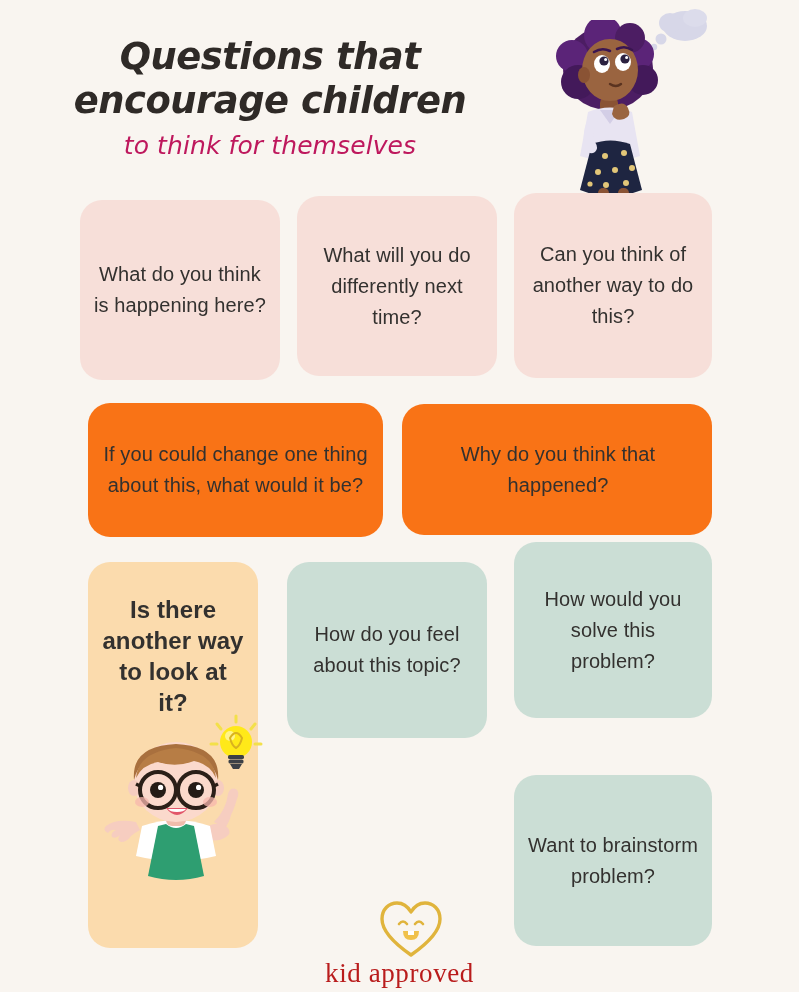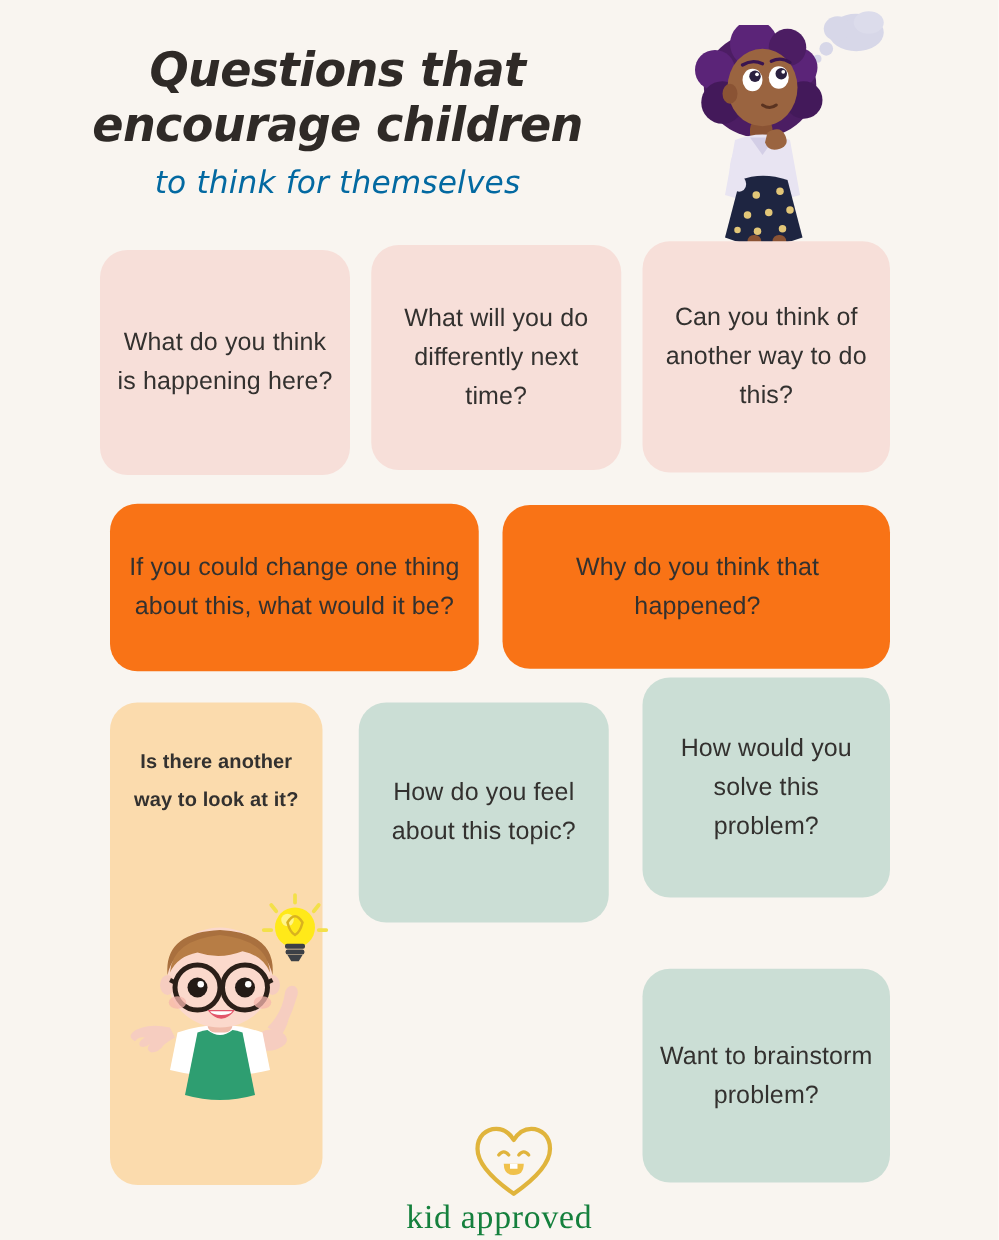--- a/index.html
+++ b/index.html
@@ -36,21 +36,21 @@
     letter-spacing: -0.5px;
     color: #2F2A27;
     transform: scaleX(0.97);
   }
   .subtitle-line {
     margin-top: 9px;
     font-family: "DejaVu Sans", sans-serif;
     font-weight: 400;
     font-size: 25px;
     line-height: 30px;
-    color: #0369a1;
+    color: #be185d;
     letter-spacing: 0.1px;
   }
 
   
   .card {
     position: absolute;
     display: flex;
     align-items: center;
     justify-content: center;
     box-sizing: border-box;
@@ -65,21 +65,21 @@
     text-align: center;
     letter-spacing: 0.1px;
   }
   .card.pink-light { background: #F7DFD9; }
   .card.pink-deep  { background: #f97316; }
   .card.green      { background: #CBDED5; }
   .card.orange     { background: #FBDBAD; }
 
   .card.orange .card-text {
     font-weight: 700;
-    font-size: 16px;
+    font-size: 24px;
     line-height: 31px;
   }
 
   
   #c-r1-1 { left: 80px;  top: 200px; width: 200px; height: 180px; }
   #c-r1-2 { left: 297px; top: 196px; width: 200px; height: 180px; }
   #c-r1-3 { left: 514px; top: 193px; width: 198px; height: 185px; }
   
   #c-r2-1 { left: 88px;  top: 403px; width: 295px; height: 134px; }
   #c-r2-2 { left: 402px; top: 404px; width: 310px; height: 131px; padding-left: 16px; }
@@ -96,21 +96,21 @@
   
   .kid-approved {
     position: absolute;
     left: 0;
     top: 958px;
     width: 799px;
     text-align: center;
     font-family: "Liberation Serif", serif;
     font-size: 27px;
     letter-spacing: 0.6px;
-    color: #15803d;
+    color: #b91c1c;
   }
 
   
   .heart-icon {
     position: absolute;
     left: 378px;
     top: 898px;
     width: 66px;
     height: 62px;
   }

